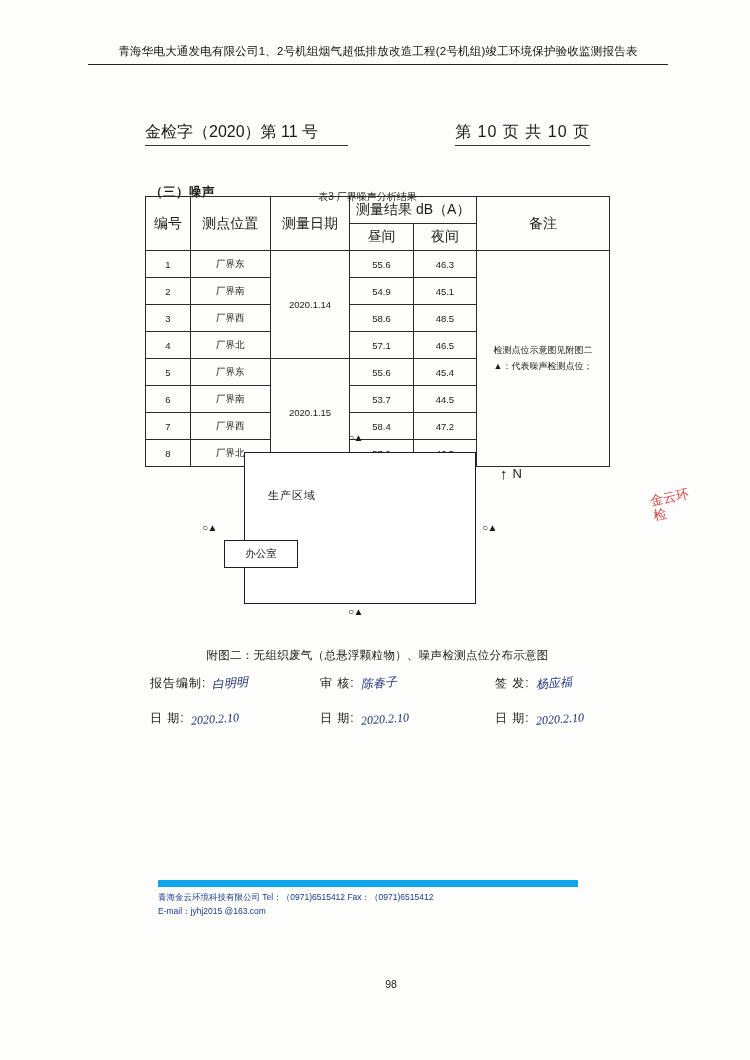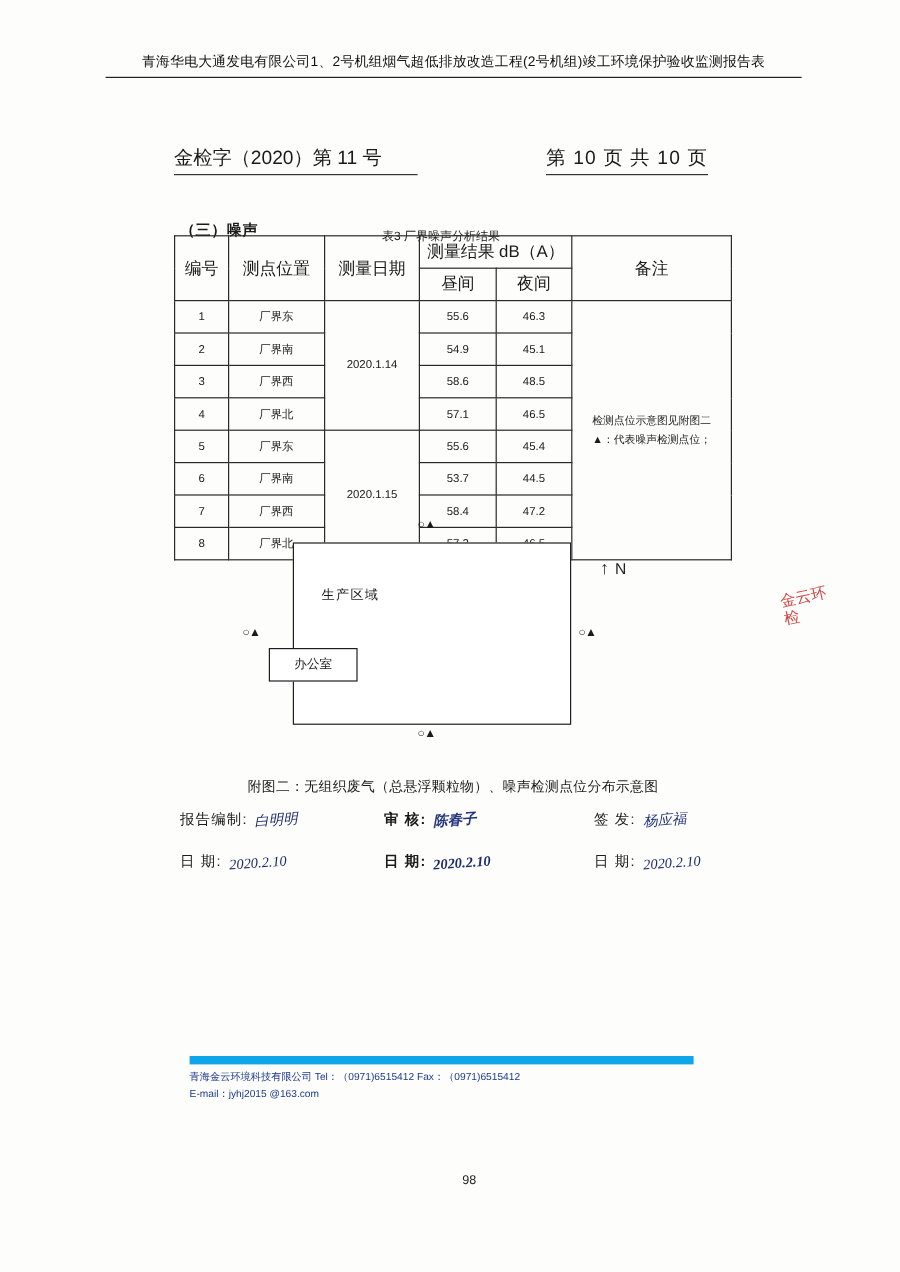--- a/index.html
+++ b/index.html
@@ -209,21 +209,21 @@
     font-family: "Liberation Serif", serif;
     font-style: italic;
     font-size: 12px;
     color: #1b2b6b;
     transform: rotate(-4deg);
     margin-left: 6px;
     white-space: nowrap;
   }
   .sign-cell .val.ink-blue { color: #23357f; }
   .c1 { width: 170px; }
-  .c2 { width: 175px; font-weight: bold; }
+  .c2 { width: 175px; }
   .c3 { width: 170px; }
 
   
   .red-mark {
     position: absolute;
     left: 655px;
     top: 490px;
     width: 40px;
     height: 62px;
     color: #c62828;

